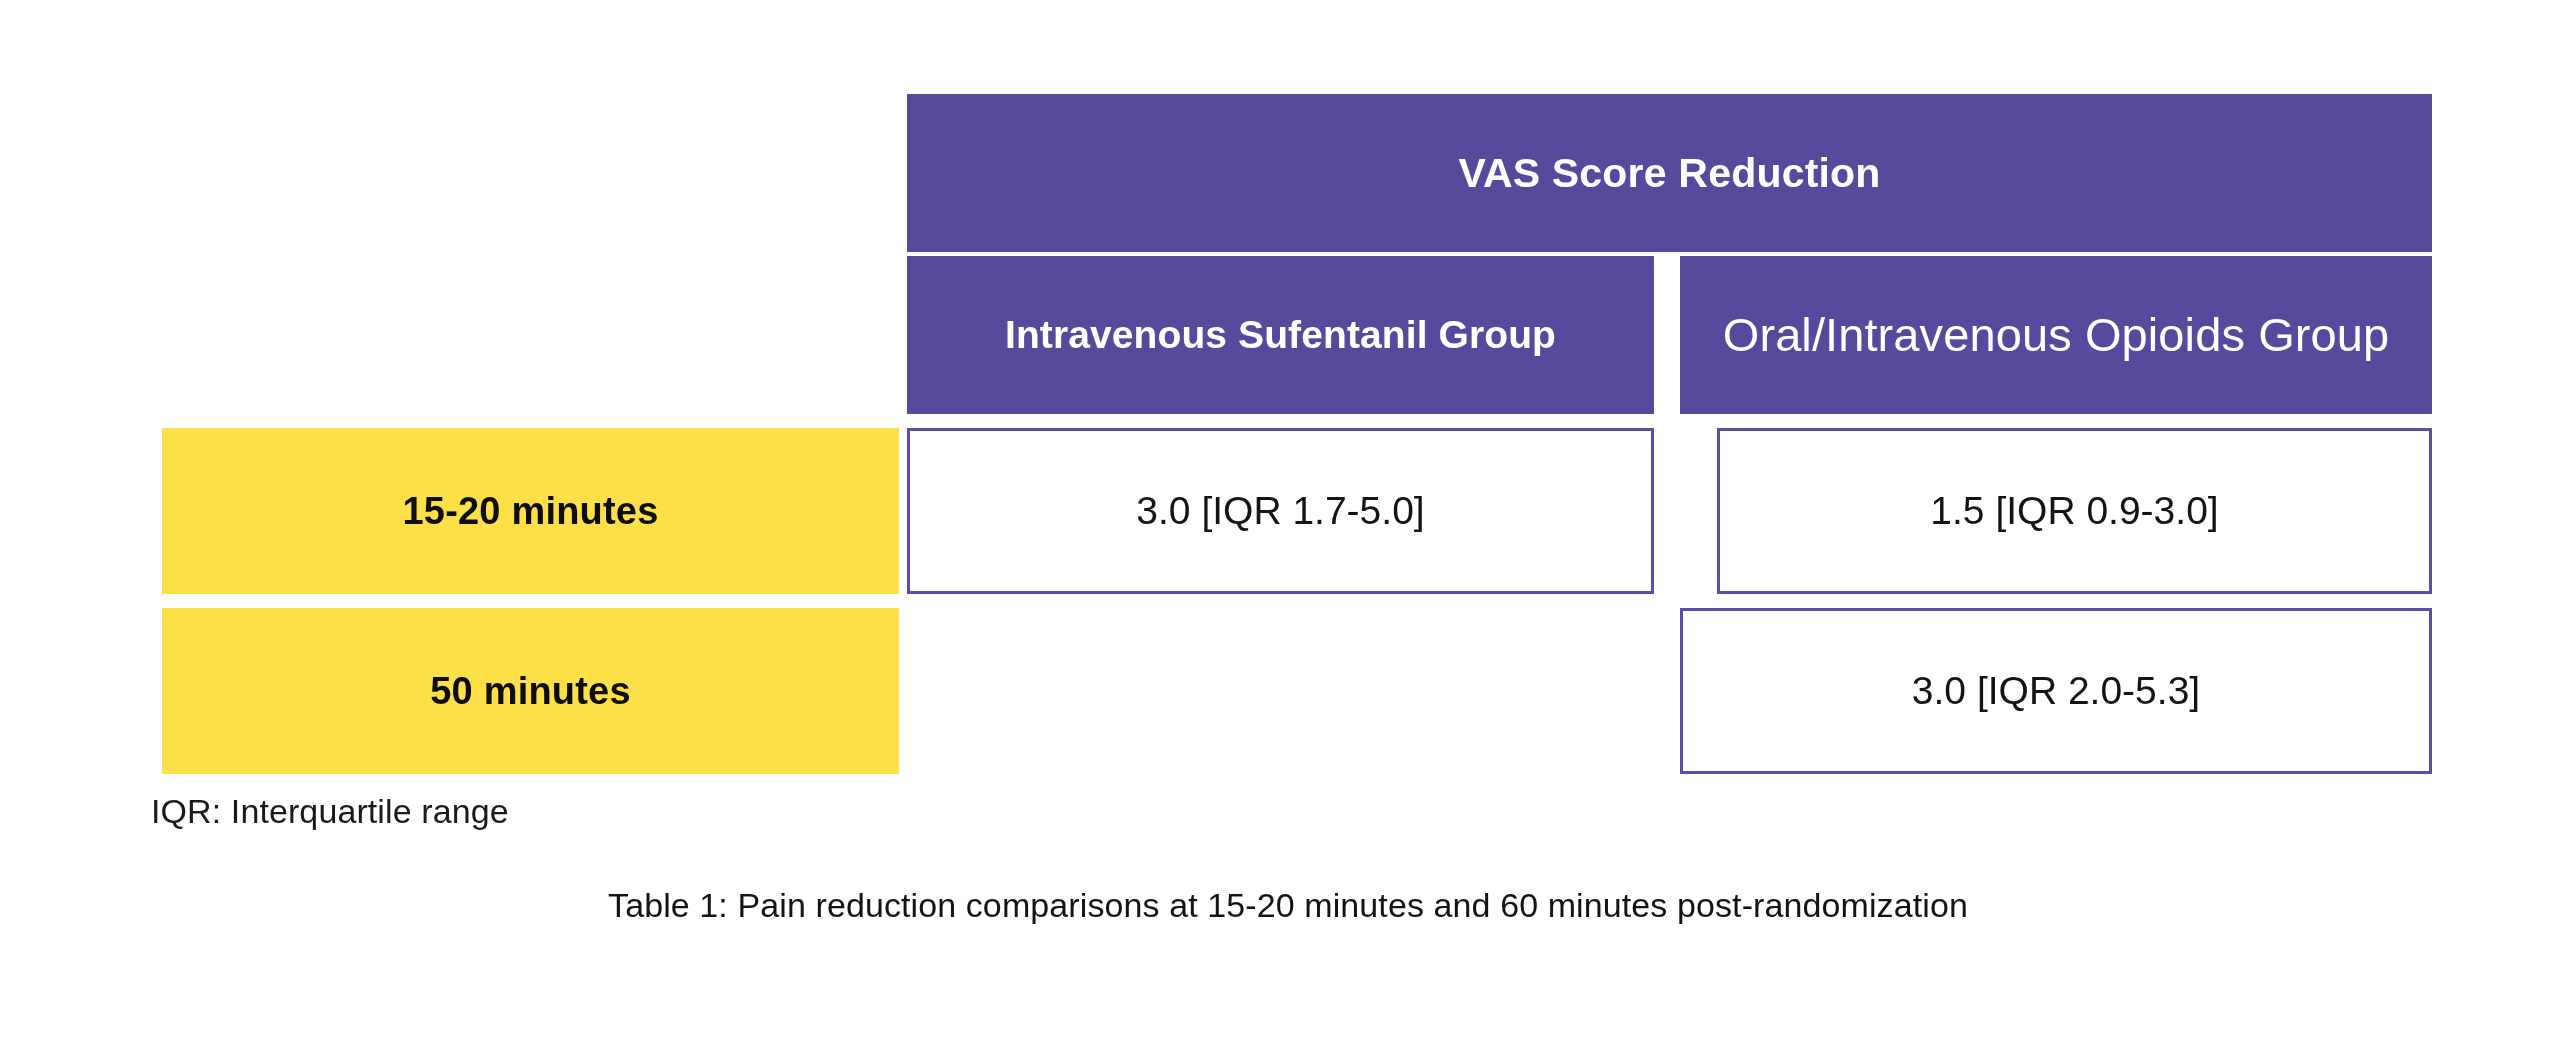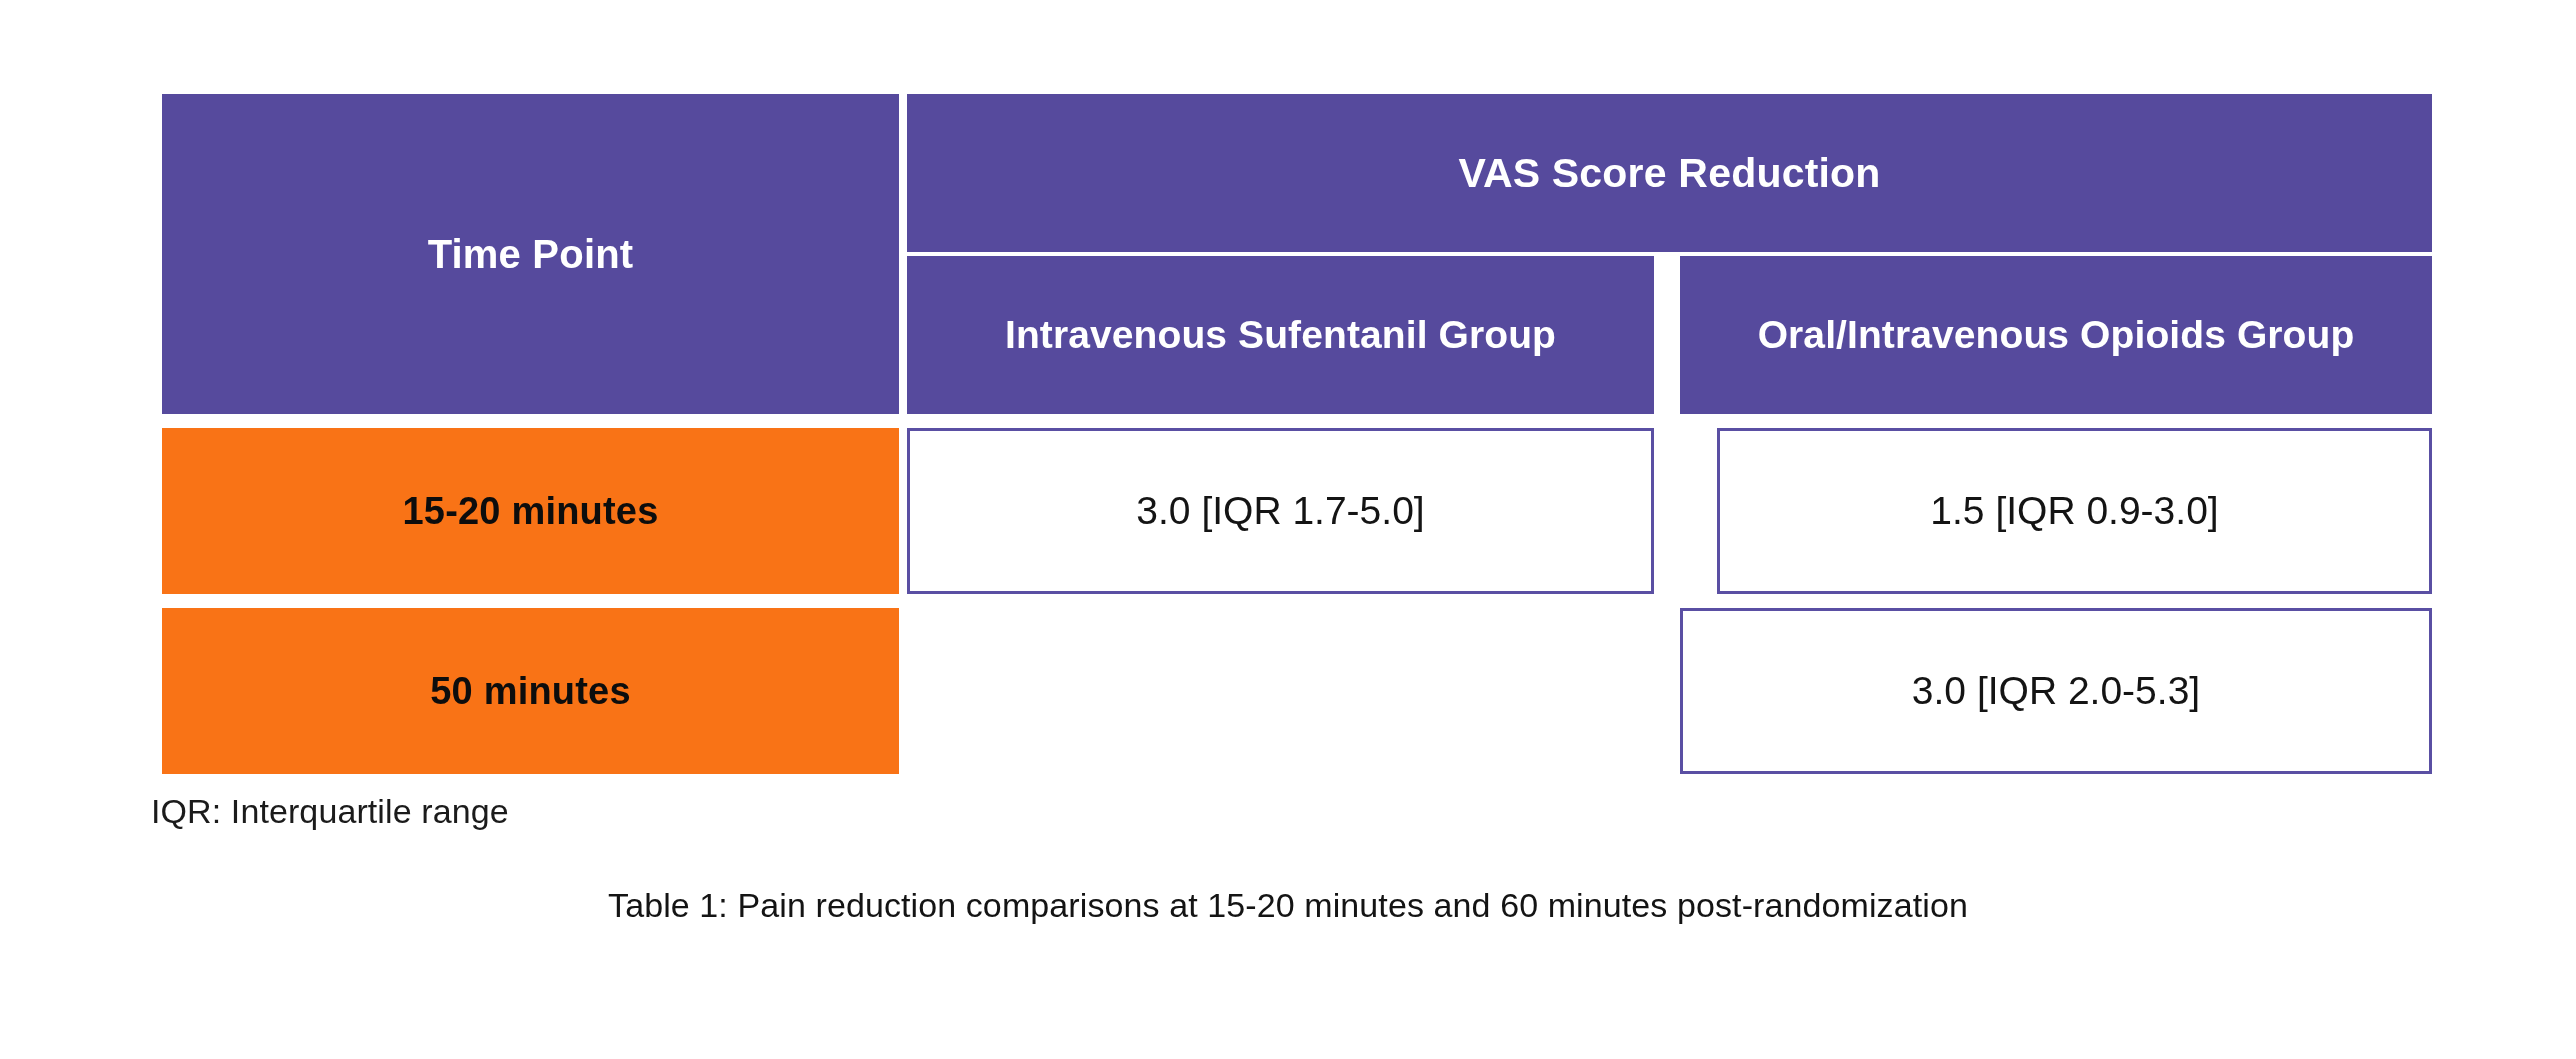--- a/index.html
+++ b/index.html
@@ -69,29 +69,29 @@
     grid-column: 3 / 4;
     grid-row: 3 / 4;
     font-size: 39px;
     font-weight: 700;
     letter-spacing: 0.1px;
   }
 
   .hdr-sub-b {
     grid-column: 5 / 6;
     grid-row: 3 / 4;
-    font-size: 39px;
-    font-weight: 700;
+    font-size: 47px;
+    font-weight: 400;
     line-height: 1.18;
     letter-spacing: 0.1px;
   }
 
   
   .label-cell {
-    background: #f97316;
+    background: #fde047;
     color: #0d0d0d;
     display: flex;
     align-items: center;
     justify-content: center;
     text-align: center;
     font-size: 38px;
     font-weight: 700;
     letter-spacing: 0.2px;
     box-sizing: border-box;
     padding: 4px 14px;
@@ -145,21 +145,20 @@
   }
 </style>
 </head>
 <body>
 
 <div class="page">
 
   <div class="table-wrap">
     <div class="table-grid">
 
-      <div class="hdr hdr-timepoint">Time Point</div>
 
       <div class="hdr hdr-vas">VAS Score Reduction</div>
 
       <div class="hdr hdr-sub-a">Intravenous Sufentanil Group</div>
 
       <div class="hdr hdr-sub-b">Oral/Intravenous Opioids Group</div>
 
       <div class="label-cell label-r1">15-20 minutes</div>
 
       <div class="value-cell value-r1c1">3.0 [IQR 1.7-5.0]</div>

